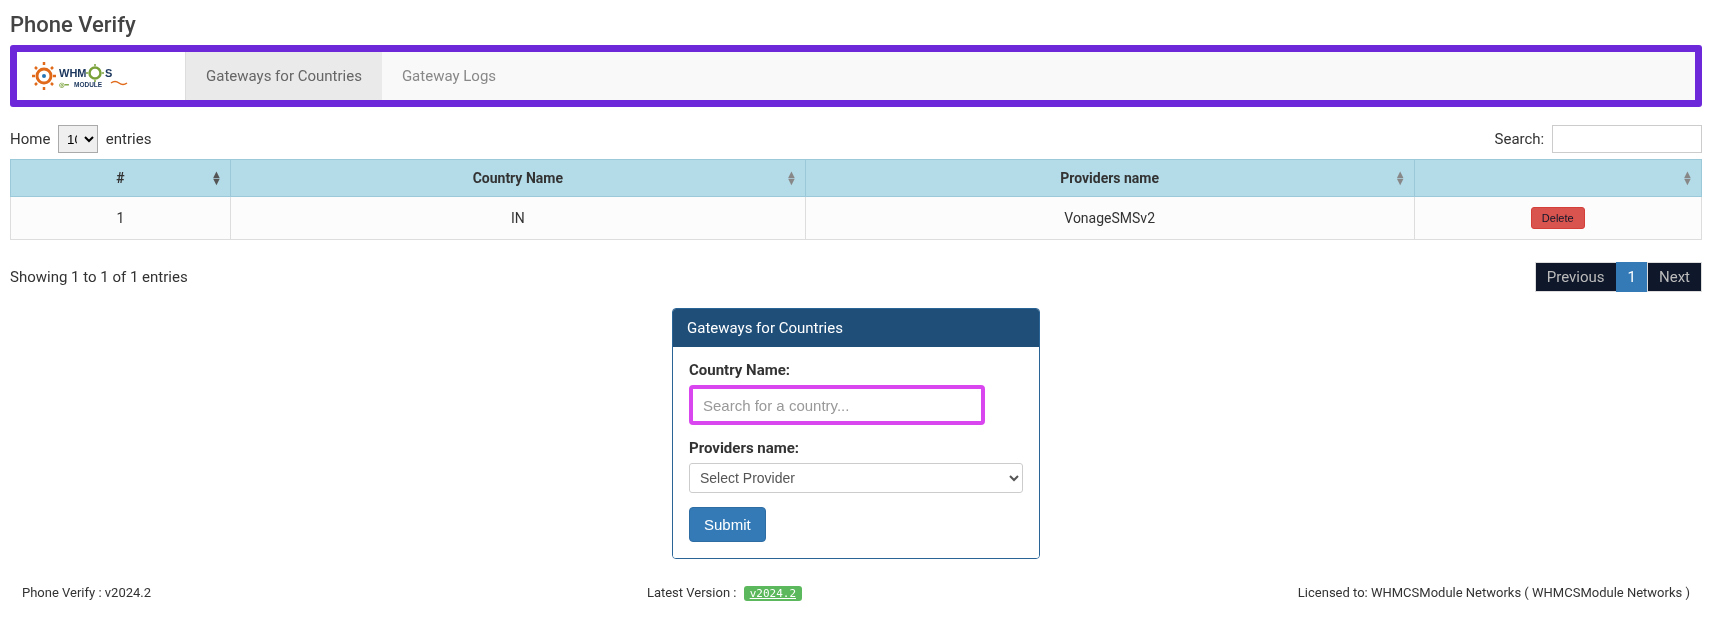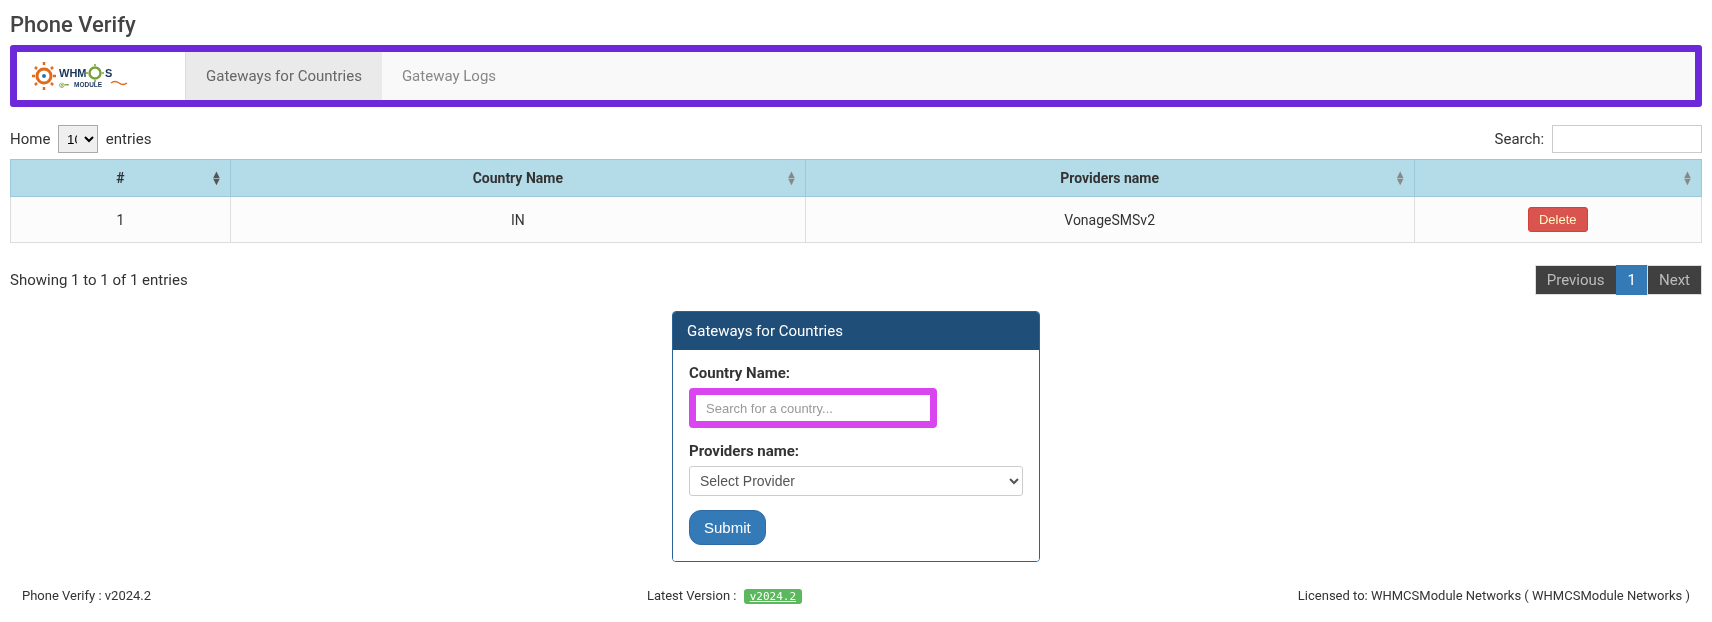--- a/index.html
+++ b/index.html
@@ -91,43 +91,43 @@
   }
   .sort-icon.asc { color: #555; }
   table.data-table tbody td {
     border: 1px solid #ddd;
     text-align: center;
     padding: 10px 8px;
     background: #fcfcfc;
   }
   .btn-delete {
     background: #d9534f;
-    color: #fef9c3;
+    color: #0f172a;
     border: 1px solid #d43f3a;
     border-radius: 3px;
     padding: 4px 10px;
-    font-size: 13px;
+    font-size: 11px;
     cursor: pointer;
   }
   .table-footer {
     display: flex;
     justify-content: space-between;
     align-items: center;
     margin-top: 22px;
     font-size: 15px;
     color: #333;
   }
   .pagination {
     display: flex;
   }
   .pagination .pg {
     border: 1px solid #ddd;
     padding: 5px 11px;
     color: #888;
-    background: #404040;
+    background: #0f172a;
     cursor: pointer;
     margin-left: -1px;
   }
   .pagination .pg.active {
     background: #337ab7;
     color: #fff;
     border-color: #337ab7;
   }
   .pagination .pg.disabled {
     color: #bbb;
@@ -151,44 +151,44 @@
     background: #fff;
   }
   .form-group { margin-bottom: 14px; }
   .form-group label {
     display: block;
     font-weight: 700;
     margin-bottom: 6px;
     font-size: 15px;
   }
   .form-group input[type=text] {
-    width: 248px;
+    width: 296px;
     height: 40px;
-    border: 7px solid #d946ef;
+    border: 4px solid #d946ef;
     border-radius: 4px;
     padding: 6px 10px;
-    font-size: 13px;
+    font-size: 15px;
     color: #555;
   }
   .form-group input[type=text]::placeholder { color: #999; }
   .form-group select {
     width: 100%;
     height: 30px;
     border: 1px solid #ccc;
     border-radius: 3px;
     padding: 3px 6px;
     font-size: 14px;
     color: #555;
     background: #fff;
   }
   .btn-submit {
     background: #337ab7;
     color: #fff;
     border: 1px solid #2e6da4;
-    border-radius: 12px;
+    border-radius: 4px;
     padding: 8px 14px;
     font-size: 15px;
     cursor: pointer;
   }
   .footer-row {
     display: flex;
     justify-content: space-between;
     align-items: center;
     margin-top: 26px;
     font-size: 13px;

